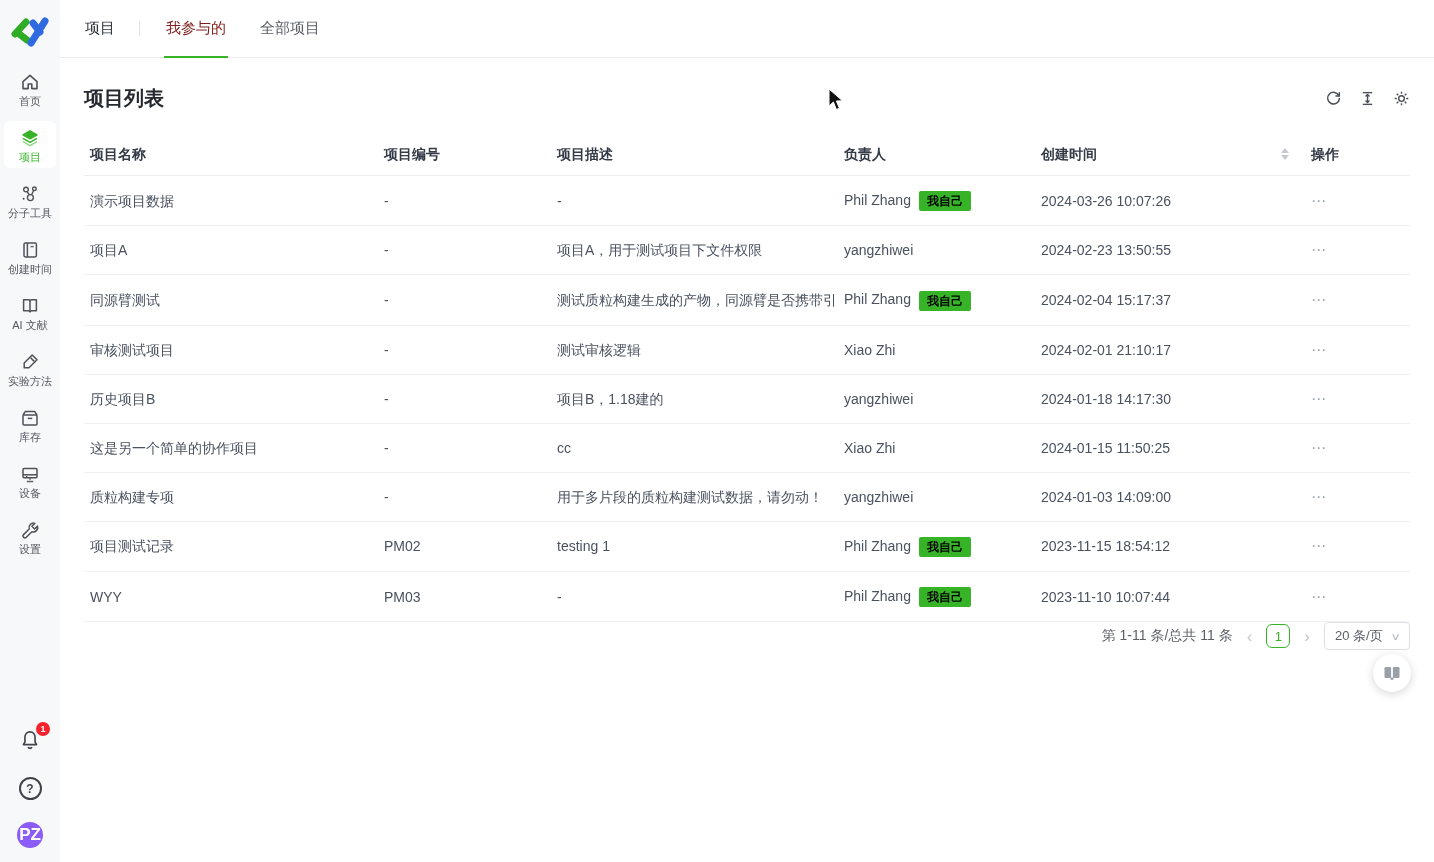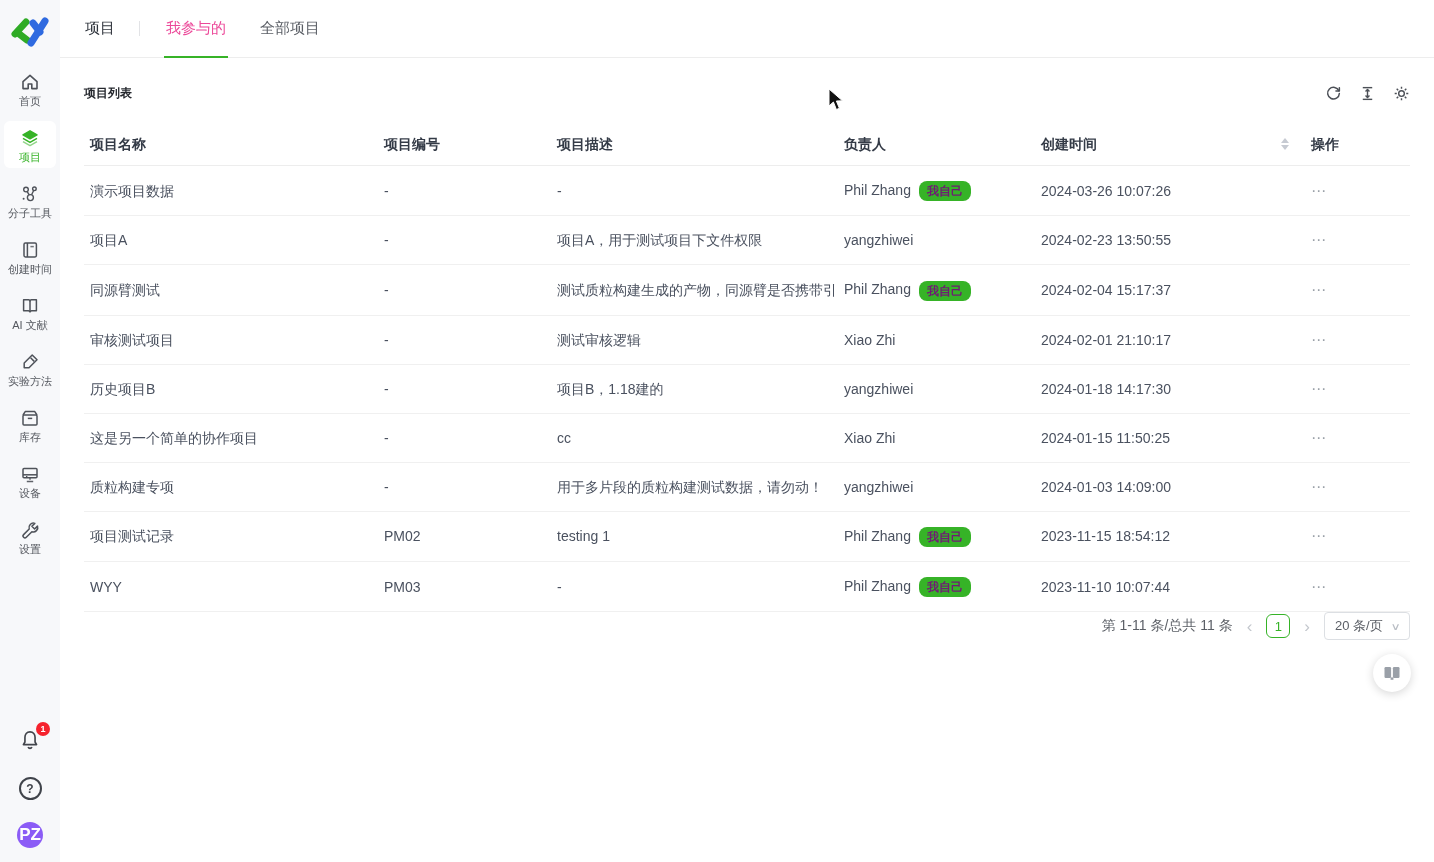--- a/index.html
+++ b/index.html
@@ -46,43 +46,43 @@
     border-bottom:1px solid #ededed;display:flex;align-items:center;
     padding-left:25px;box-sizing:border-box;z-index:4;
   }
   .topbar-title{font-size:15px;color:#2e333b;margin-right:24px;}
   .topbar-divider{width:1px;height:15px;background:#e2e3e6;margin-right:26px;}
   .tabs{display:flex;align-items:stretch;height:58px;}
   .tab{
     font-size:15px;color:#5b5f66;margin-right:34px;display:flex;align-items:center;
     position:relative;cursor:pointer;
   }
-  .tab.active{color:#ec4899;}
+  .tab.active{color:#7f1d1d;}
   .tab.active::after{content:"";position:absolute;left:-2px;right:-2px;bottom:0;height:2px;background:#36b327;}
   
   .content{position:absolute;left:60px;top:58px;right:0;bottom:0;padding:0 24px;box-sizing:border-box;background:#fff;}
   .content-head{display:flex;align-items:center;justify-content:space-between;margin-top:27px;}
-  .content-title{font-size:12px;font-weight:bold;color:#25282e;}
+  .content-title{font-size:20px;font-weight:bold;color:#25282e;}
   .head-actions{display:flex;align-items:center;gap:17px;color:#4c5057;}
   .icon-btn{width:17px;height:17px;display:flex;cursor:pointer;}
   
   table{width:100%;border-collapse:collapse;table-layout:fixed;margin-top:21px;}
   th{
     font-size:14px;font-weight:bold;color:#343b47;text-align:left;
     padding:12px 16px 12px 6px;border-bottom:1px solid #ededed;line-height:18px;
   }
   td{
     font-size:14px;color:#4a515f;padding:14px 16px 14px 6px;
     border-bottom:1px solid #f0f0f0;line-height:20px;vertical-align:middle;
   }
   .cell-nowrap{white-space:nowrap;overflow:hidden;}
   td.cell-actions{color:#9aa0a8;font-size:15px;letter-spacing:1px;cursor:pointer;}
   .badge-me{
-    display:inline-block;background:#36b327;color:#701a75;font-size:12px;font-weight:bold;
-    line-height:20px;padding:0 8px;border-radius:8px;margin-left:8px;vertical-align:middle;
+    display:inline-block;background:#36b327;color:#000000;font-size:12px;font-weight:bold;
+    line-height:20px;padding:0 8px;border-radius:2px;margin-left:8px;vertical-align:middle;
   }
   .th-flex{display:flex;align-items:center;justify-content:space-between;}
   .sorter{display:inline-flex;flex-direction:column;gap:2px;margin-left:8px;cursor:pointer;}
   .caret-up{width:0;height:0;border-left:4px solid transparent;border-right:4px solid transparent;border-bottom:5px solid #c6cad2;}
   .caret-down{width:0;height:0;border-left:4px solid transparent;border-right:4px solid transparent;border-top:5px solid #c6cad2;}
   
   .pagination{display:flex;align-items:center;justify-content:flex-end;gap:12px;font-size:14px;color:#5b5f66;}
   .page-arrow{color:#c3c7cd;font-size:17px;line-height:1;cursor:pointer;padding:0 2px;}
   .page-num{
     min-width:24px;height:24px;border:1px solid #36b327;border-radius:6px;color:#36b327;

